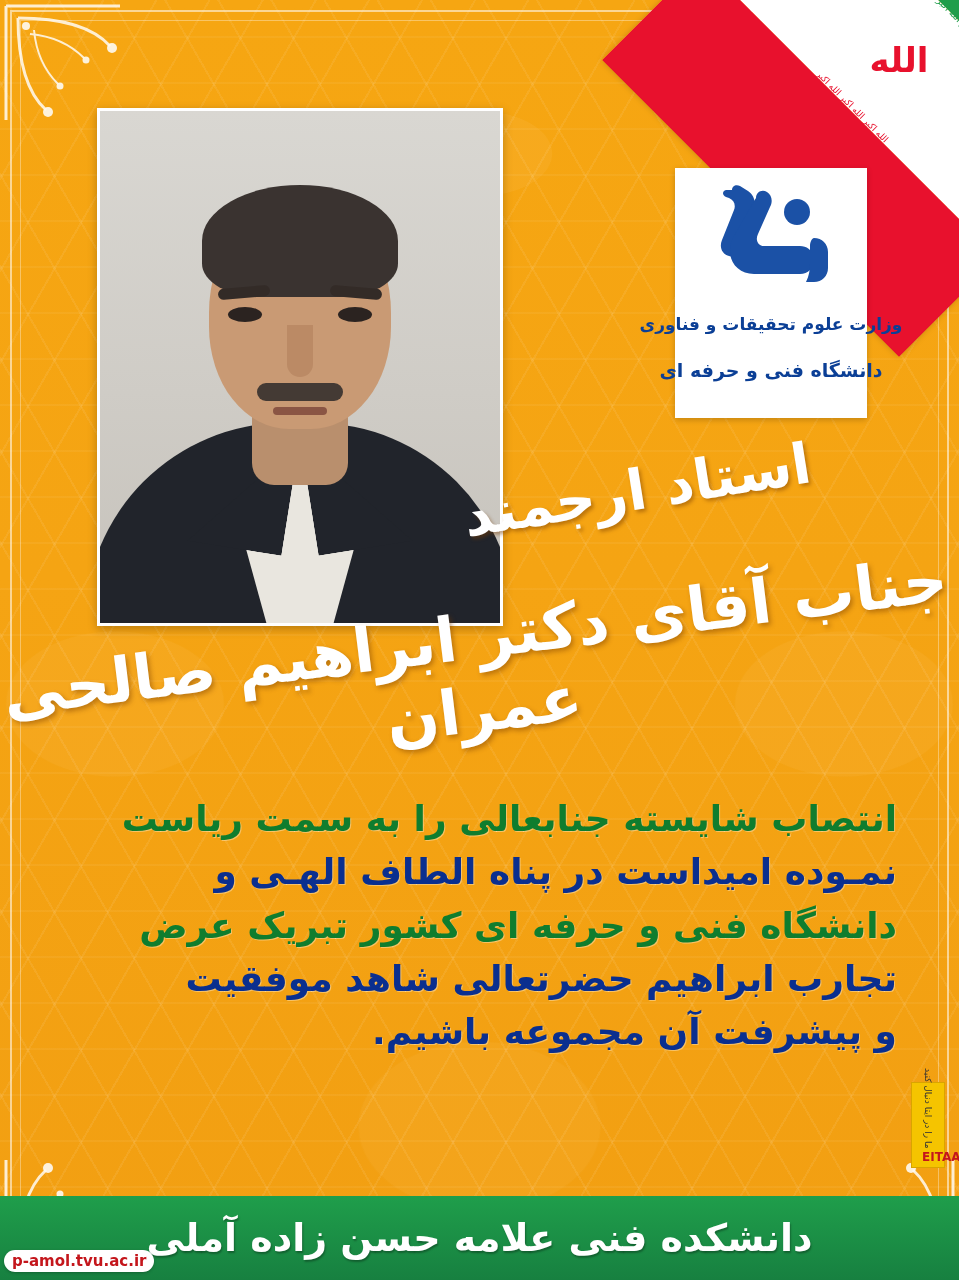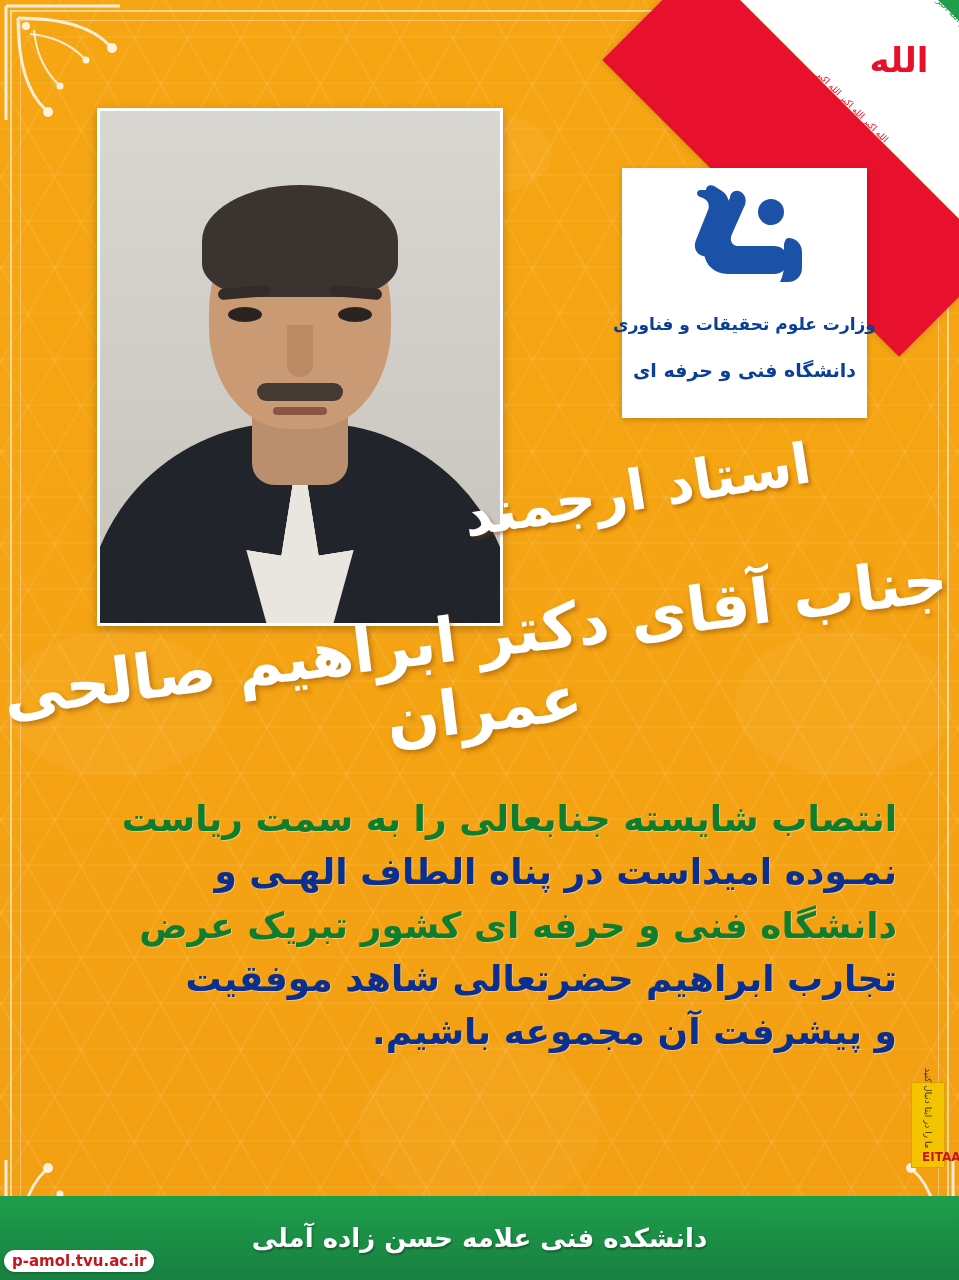--- a/index.html
+++ b/index.html
@@ -230,21 +230,21 @@
     width: 54px; height: 8px;
     background: #8a5544;
     border-radius: 5px;
   }
 
   
   .logo-box {
     position: absolute;
     right: 92px;
     top: 168px;
-    width: 245px;
+    width: 192px;
     height: 250px;
     background: #ffffff;
     box-shadow: 0 2px 6px rgba(0,0,0,.2);
     display: flex;
     flex-direction: column;
     align-items: center;
     justify-content: flex-start;
     padding-top: 8px;
     box-sizing: border-box;
   }
@@ -320,21 +320,21 @@
     right: 0;
     bottom: 0;
     height: 84px;
     background: linear-gradient(180deg, #1f9e4b 0%, #178040 100%);
     display: flex;
     align-items: center;
     justify-content: center;
   }
   .bottom-banner .txt {
     color: #ffffff;
-    font-size: 26px;
+    font-size: 38px;
     font-weight: bold;
     direction: rtl;
     text-shadow: 1px 2px 2px rgba(0,0,0,.3);
   }
 
   
   .url-badge {
     position: absolute;
     left: 4px;
     bottom: 8px;

